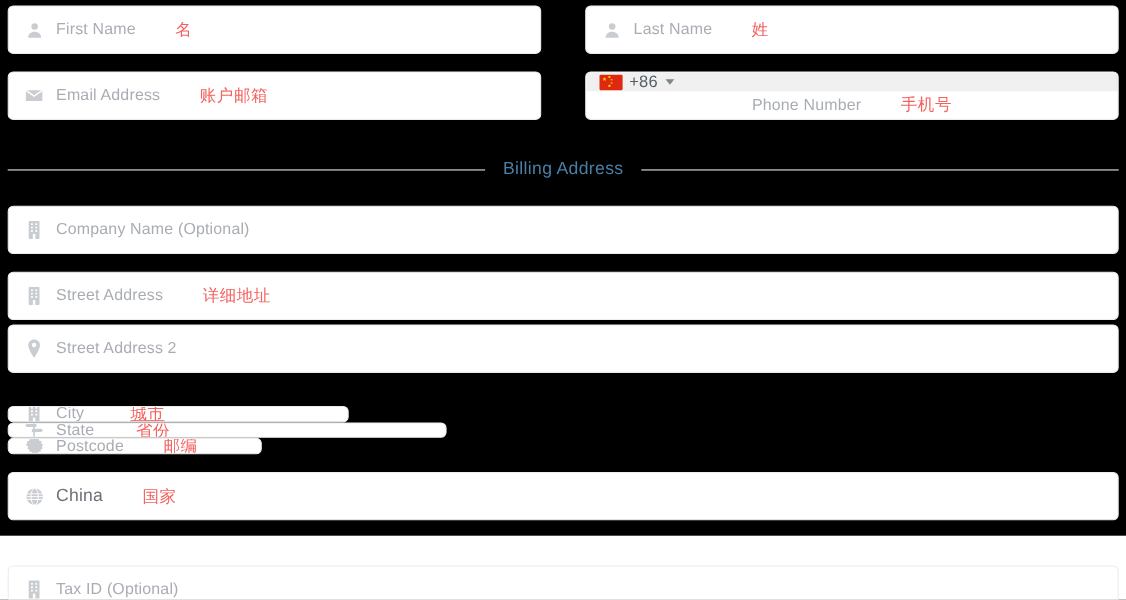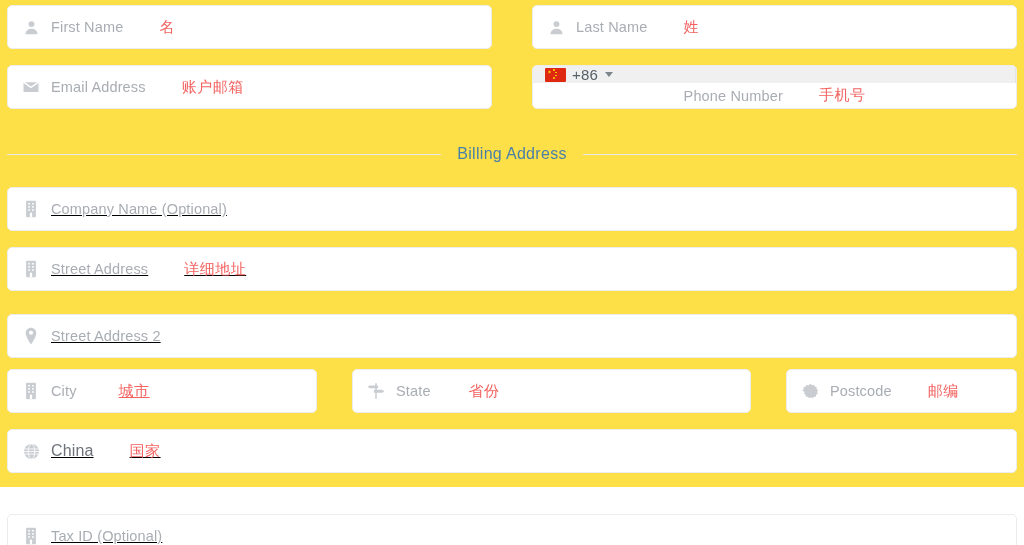--- a/index.html
+++ b/index.html
@@ -9,21 +9,21 @@
     width: 1024px;
     height: 545px;
     overflow: hidden;
     font-family: "Liberation Sans", sans-serif;
   }
 
   .page {
     position: relative;
     width: 1024px;
     height: 487px;
-    background: #fde047;
+    background: #000000;
   }
 
   
   .row {
     position: absolute;
     left: 7px;
     right: 7px;
     height: 44px;
     display: flex;
     align-items: stretch;
@@ -36,21 +36,21 @@
     height: 44px;
     background: #ffffff;
     border: 1px solid #ececec;
     border-radius: 5px;
     display: flex;
     align-items: center;
     padding: 0 12px;
     overflow: hidden;
   }
 
-  .field.full { flex: 1 1 auto; text-decoration: underline; }
+  .field.full { flex: 1 1 auto; }
 
   .icon-slot {
     flex: 0 0 auto;
     width: 22px;
     height: 22px;
     display: flex;
     align-items: center;
     justify-content: center;
     margin-right: 9px;
   }
@@ -260,34 +260,34 @@
             <rect x="10.4" y="11.2" width="2" height="2"></rect>
             <rect x="7.6" y="15.5" width="2.8" height="5.5"></rect>
           </g>
         </svg>
       </span>
       <span class="placeholder">Street Address</span>
       <span class="cn-note">详细地址</span>
     </div>
   </div>
 
-  <div class="row" style="top:314px;border-radius:16px;">
+  <div class="row" style="top:295px;border-radius:16px;">
     <div class="field full">
       <span class="icon-slot">
         <svg width="14" height="18" viewBox="0 0 16 22" fill="#c9cdd1">
           <path d="M8 0.8C4.3 0.8 1.5 3.6 1.5 7.2c0 4.9 6.5 14 6.5 14s6.5-9.1 6.5-14C14.5 3.6 11.7 0.8 8 0.8z"></path>
           <circle cx="8" cy="7" r="2.5" fill="#ffffff"></circle>
         </svg>
       </span>
       <span class="placeholder">Street Address 2</span>
       <span class="cn-note"></span>
     </div>
   </div>
 
-  <div class="row" style="top:369px;">
+  <div class="row" style="top:369px;flex-direction:column;">
     <div class="field" style="width:310px;">
       <span class="icon-slot">
         <svg width="16" height="18" viewBox="0 0 18 22" fill="#c9cdd1">
           <rect x="3" y="1" width="12" height="20" rx="1"></rect>
           <g fill="#ffffff">
             <rect x="5.6" y="3.6" width="2" height="2"></rect>
             <rect x="10.4" y="3.6" width="2" height="2"></rect>
             <rect x="5.6" y="7.4" width="2" height="2"></rect>
             <rect x="10.4" y="7.4" width="2" height="2"></rect>
             <rect x="5.6" y="11.2" width="2" height="2"></rect>

